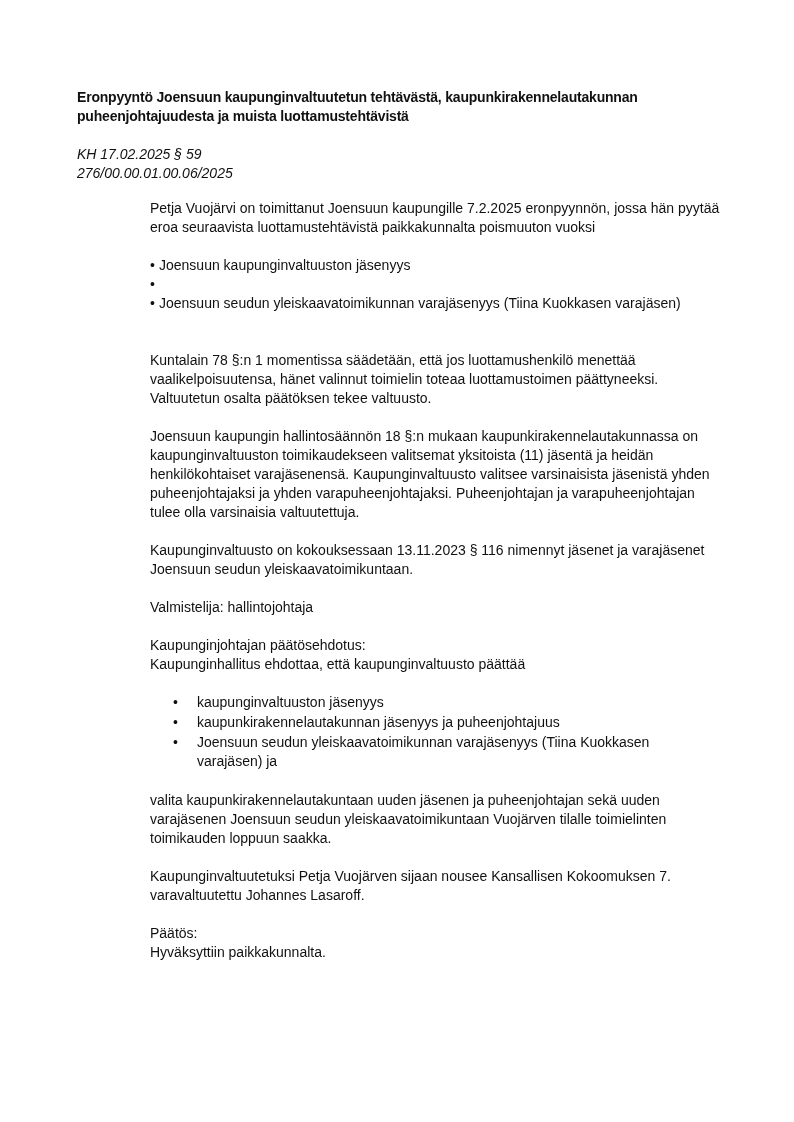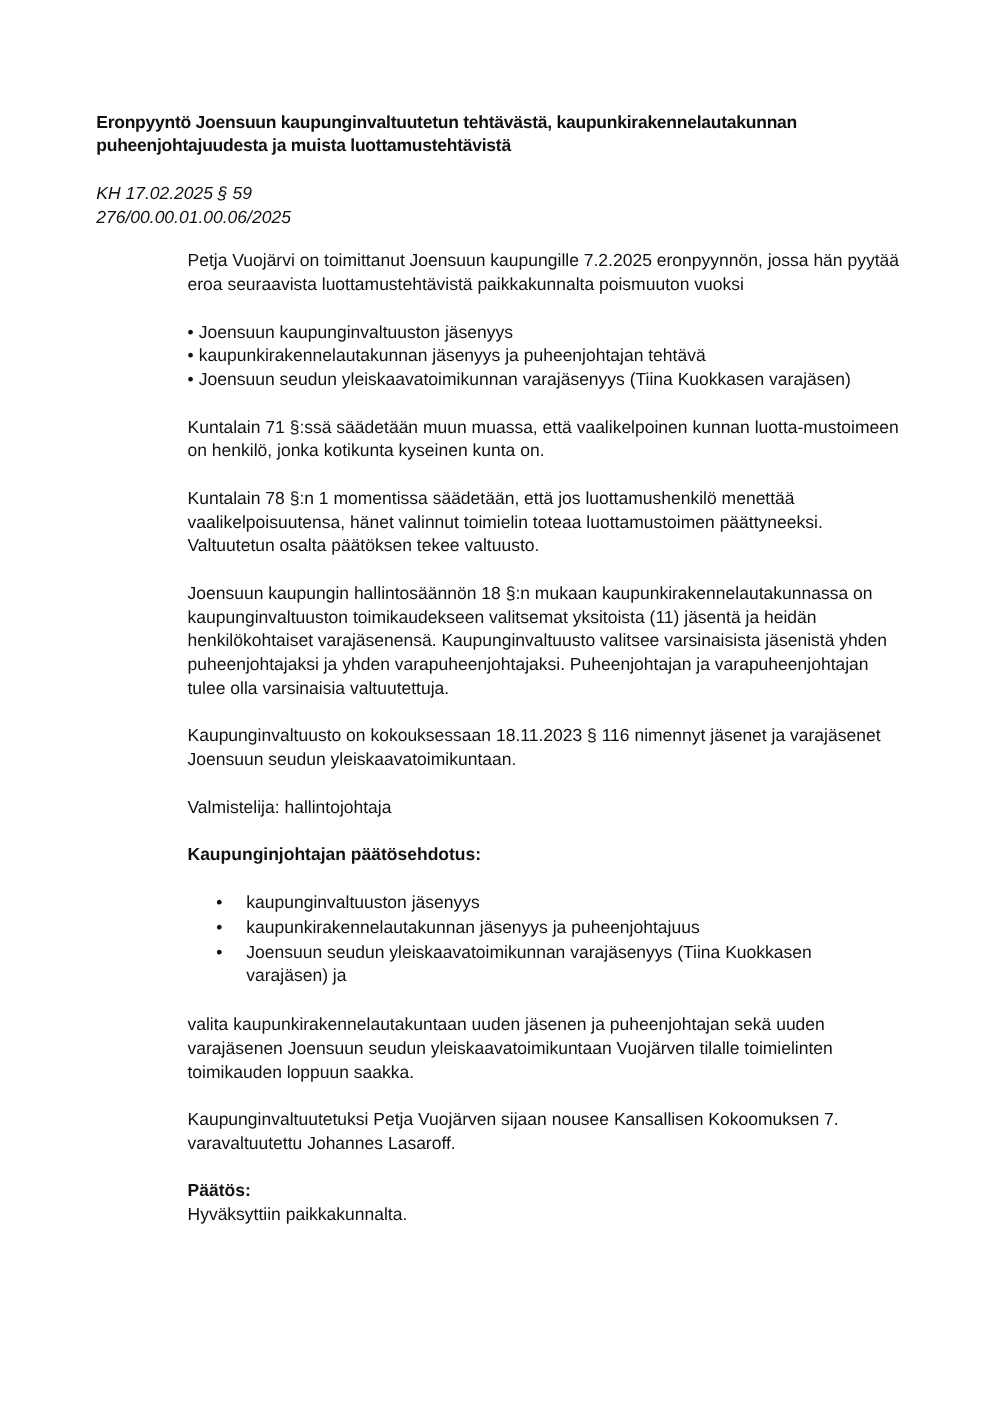--- a/index.html
+++ b/index.html
@@ -10,21 +10,21 @@
     .meta { position: absolute; left: 77px; top: 145px; font-style: italic; }
     .body { position: absolute; left: 150px; top: 199px; width: 570px; }
     p { margin: 0; }
     .gap { height: 19px; }
     .bl { margin: 0; padding: 0; list-style: none; }
     .bl li { display: flex; }
     .bl .mk { width: 9px; flex: none; }
     .bl2 { margin: 0; padding: 0; list-style: none; }
     .bl2 li { display: flex; margin-bottom: 1px; }
     .bl2 .mk { width: 47px; flex: none; padding-left: 23px; box-sizing: border-box; }
-    .bold { font-weight: bold; }
+    .bold { font-weight: normal; }
   </style>
 </head>
 <body>
 
 <div class="page">
   <div class="heading">Eronpyyntö Joensuun kaupunginvaltuutetun tehtävästä, kaupunkirakennelautakunnan puheenjohtajuudesta ja muista luottamustehtävistä</div>
 
   <div class="meta">
     <p>KH 17.02.2025 § 59</p>
     <p>276/00.00.01.00.06/2025</p>
@@ -33,39 +33,38 @@
   <div class="body">
     <p>Petja Vuojärvi on toimittanut Joensuun kaupungille 7.2.2025 eronpyynnön, jossa hän pyytää eroa seuraavista luottamustehtävistä paikkakunnalta poismuuton vuoksi</p>
     <div class="gap"></div>
     <ul class="bl">
       <li>
           <span class="mk">•</span>
           <span>Joensuun kaupunginvaltuuston jäsenyys</span>
         </li>
       <li>
           <span class="mk">•</span>
-          <span>kaupunkirakennelautakunnan jäsenyys ja puheenjohtajan tehtävä</span>
         </li>
       <li>
           <span class="mk">•</span>
           <span>Joensuun seudun yleiskaavatoimikunnan varajäsenyys (Tiina Kuokkasen varajäsen)</span>
         </li>
     </ul>
     <div class="gap"></div>
-    <p>Kuntalain 71 §:ssä säädetään muun muassa, että vaalikelpoinen kunnan luotta-mustoimeen on henkilö, jonka kotikunta kyseinen kunta on.</p>
     <div class="gap"></div>
     <p>Kuntalain 78 §:n 1 momentissa säädetään, että jos luottamushenkilö menettää vaalikelpoisuutensa, hänet valinnut toimielin toteaa luottamustoimen päättyneeksi. Valtuutetun osalta päätöksen tekee valtuusto.</p>
     <div class="gap"></div>
     <p>Joensuun kaupungin hallintosäännön 18 §:n mukaan kaupunkirakennelautakunnassa on kaupunginvaltuuston toimikaudekseen valitsemat yksitoista (11) jäsentä ja heidän henkilökohtaiset varajäsenensä. Kaupunginvaltuusto valitsee varsinaisista jäsenistä yhden puheenjohtajaksi ja yhden varapuheenjohtajaksi. Puheenjohtajan ja varapuheenjohtajan tulee olla varsinaisia valtuutettuja.</p>
     <div class="gap"></div>
-    <p>Kaupunginvaltuusto on kokouksessaan 18.11.2023 § 116 nimennyt jäsenet ja varajäsenet Joensuun seudun yleiskaavatoimikuntaan.</p>
+    <p>Kaupunginvaltuusto on kokouksessaan 13.11.2023 § 116 nimennyt jäsenet ja varajäsenet Joensuun seudun yleiskaavatoimikuntaan.</p>
     <div class="gap"></div>
     <p>Valmistelija: hallintojohtaja</p>
     <div class="gap"></div>
     <p class="bold">Kaupunginjohtajan päätösehdotus:</p>
+    <p>Kaupunginhallitus ehdottaa, että kaupunginvaltuusto päättää</p>
     <div class="gap"></div>
     <ul class="bl2">
       <li>
           <span class="mk">•</span>
           <span>kaupunginvaltuuston jäsenyys</span>
         </li>
       <li>
           <span class="mk">•</span>
           <span>kaupunkirakennelautakunnan jäsenyys ja puheenjohtajuus</span>
         </li>

